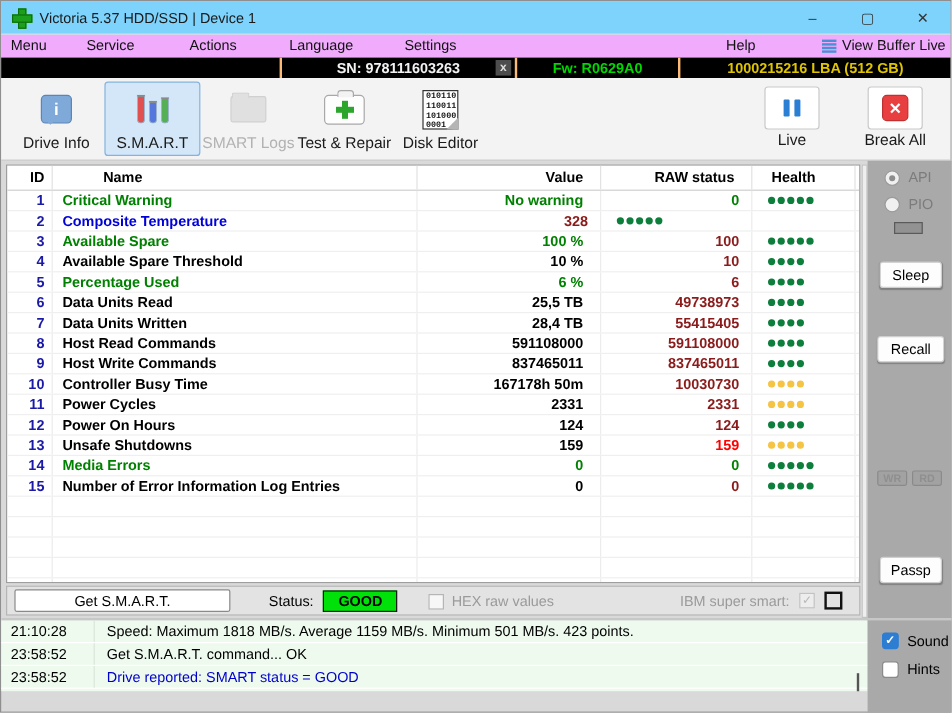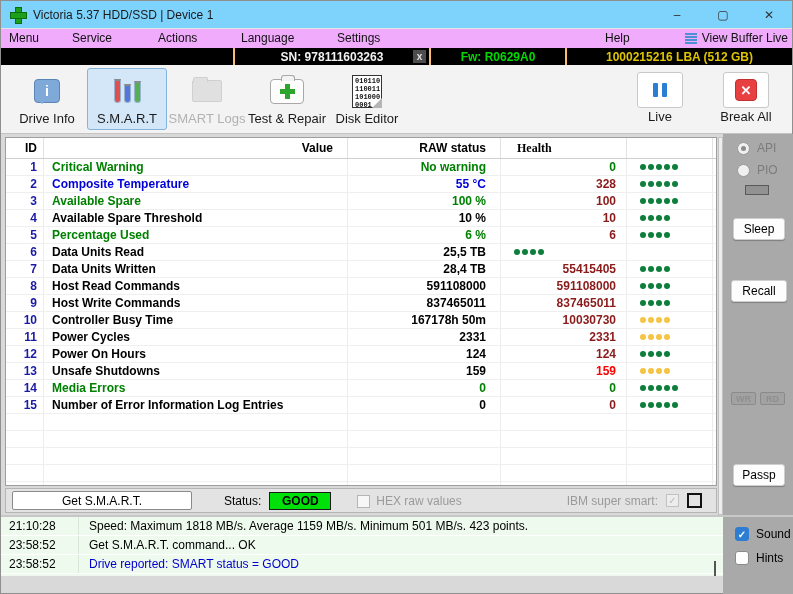--- a/index.html
+++ b/index.html
@@ -83,21 +83,21 @@
 
   .smart-table { position:absolute; left:4px; top:3px; width:712px; height:349px; background:#fff;
                  border:1px solid #9e9e9e; overflow:hidden; display:flex; flex-direction:column; }
   .t-grid { display:grid; grid-template-columns:38px 304px 153px 126px 86px 1fr; }
   .t-head { height:21px; line-height:21px; font-weight:bold; color:#000; border-bottom:1px solid #cfcfcf; }
   .t-head > div { border-right:1px solid #e2e2e2; padding:0 6px; white-space:nowrap; overflow:hidden; }
   .th-id { text-align:right; }
   .th-name { padding-left:42px !important; }
   .th-value { text-align:right; padding-right:14px !important; }
   .th-raw { text-align:right; padding-right:14px !important; }
-  .th-health { padding-left:16px !important;font-family:Liberation Serif, serif; }
+  .th-health { padding-left:16px !important; }
   .t-row { height:17px; line-height:17px; font-weight:bold; border-bottom:1px solid #efefef; }
   .t-row > div { border-right:1px solid #ececec; padding:0 6px; white-space:nowrap; overflow:hidden; }
   .td-id { text-align:right; color:#1a1aa6; }
   .td-name { padding-left:8px !important; }
   .td-value { text-align:right; padding-right:14px !important; }
   .td-raw { text-align:right; padding-right:10px !important; }
   .td-health { padding-left:13px !important; display:flex; align-items:center; gap:2px; }
   .dot { width:6px; height:6px; border-radius:50%; display:inline-block; }
   .c-green { color:#008000; } .c-blue { color:#0000d9; } .c-black { color:#000; }
   .c-maroon { color:#8b1a1a; } .c-red { color:#ff0000; }
@@ -256,20 +256,21 @@
         <span class="lbl">Break All</span>
       </div>
     </div>
   </div>
 
   <div class="main">
 
     <div class="smart-table">
       <div class="t-grid t-head">
         <div class="th-id">ID</div>
+        <div class="th-name">Name</div>
         <div class="th-value">Value</div>
         <div class="th-raw">RAW status</div>
         <div class="th-health">Health</div>
         <div></div>
       </div>
       <div id="table-rows">
           <div class="t-grid t-row">
             <div class="td-id">1</div>
             <div class="td-name c-green">Critical Warning</div>
             <div class="td-value c-green">No warning</div>
@@ -279,21 +280,20 @@
               <span class="dot" style="background:#0d7e3c"></span>
               <span class="dot" style="background:#0d7e3c"></span>
               <span class="dot" style="background:#0d7e3c"></span>
               <span class="dot" style="background:#0d7e3c"></span>
             </div>
             <div></div>
           </div>
           <div class="t-grid t-row">
             <div class="td-id">2</div>
             <div class="td-name c-blue">Composite Temperature</div>
-            <div class="td-value c-blue">55 °C</div>
             <div class="td-raw c-maroon">328</div>
             <div class="td-health">
               <span class="dot" style="background:#0d7e3c"></span>
               <span class="dot" style="background:#0d7e3c"></span>
               <span class="dot" style="background:#0d7e3c"></span>
               <span class="dot" style="background:#0d7e3c"></span>
               <span class="dot" style="background:#0d7e3c"></span>
             </div>
             <div></div>
           </div>
@@ -334,20 +334,21 @@
               <span class="dot" style="background:#0d7e3c"></span>
               <span class="dot" style="background:#0d7e3c"></span>
               <span class="dot" style="background:#0d7e3c"></span>
             </div>
             <div></div>
           </div>
           <div class="t-grid t-row">
             <div class="td-id">6</div>
             <div class="td-name c-black">Data Units Read</div>
             <div class="td-value c-black">25,5 TB</div>
+            <div class="td-raw c-maroon">49738973</div>
             <div class="td-health">
               <span class="dot" style="background:#0d7e3c"></span>
               <span class="dot" style="background:#0d7e3c"></span>
               <span class="dot" style="background:#0d7e3c"></span>
               <span class="dot" style="background:#0d7e3c"></span>
             </div>
             <div></div>
           </div>
           <div class="t-grid t-row">
             <div class="td-id">7</div>

